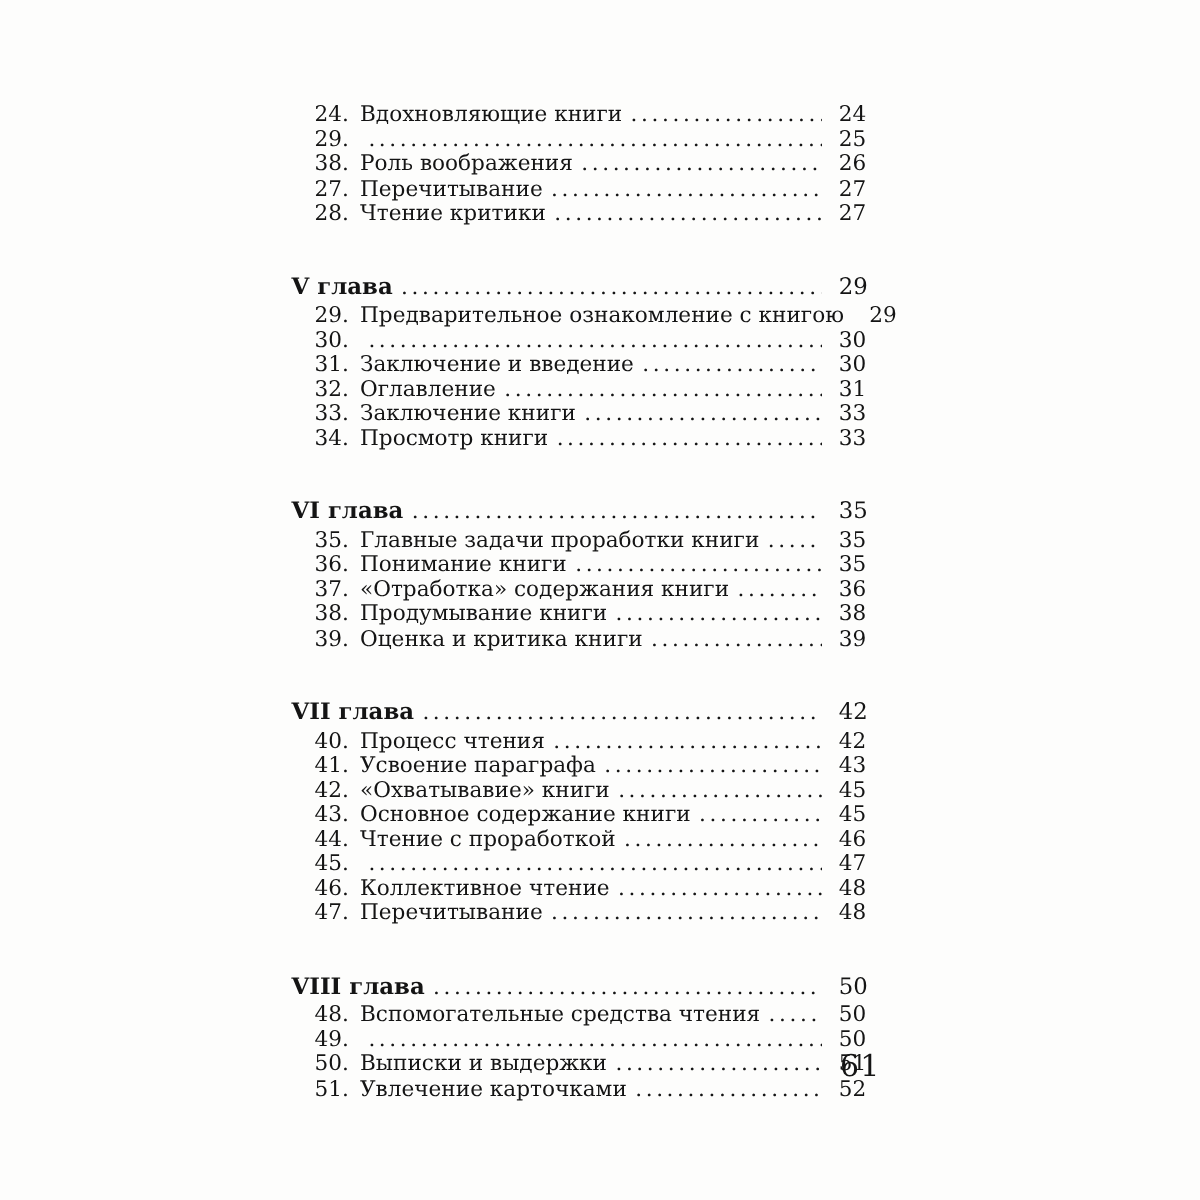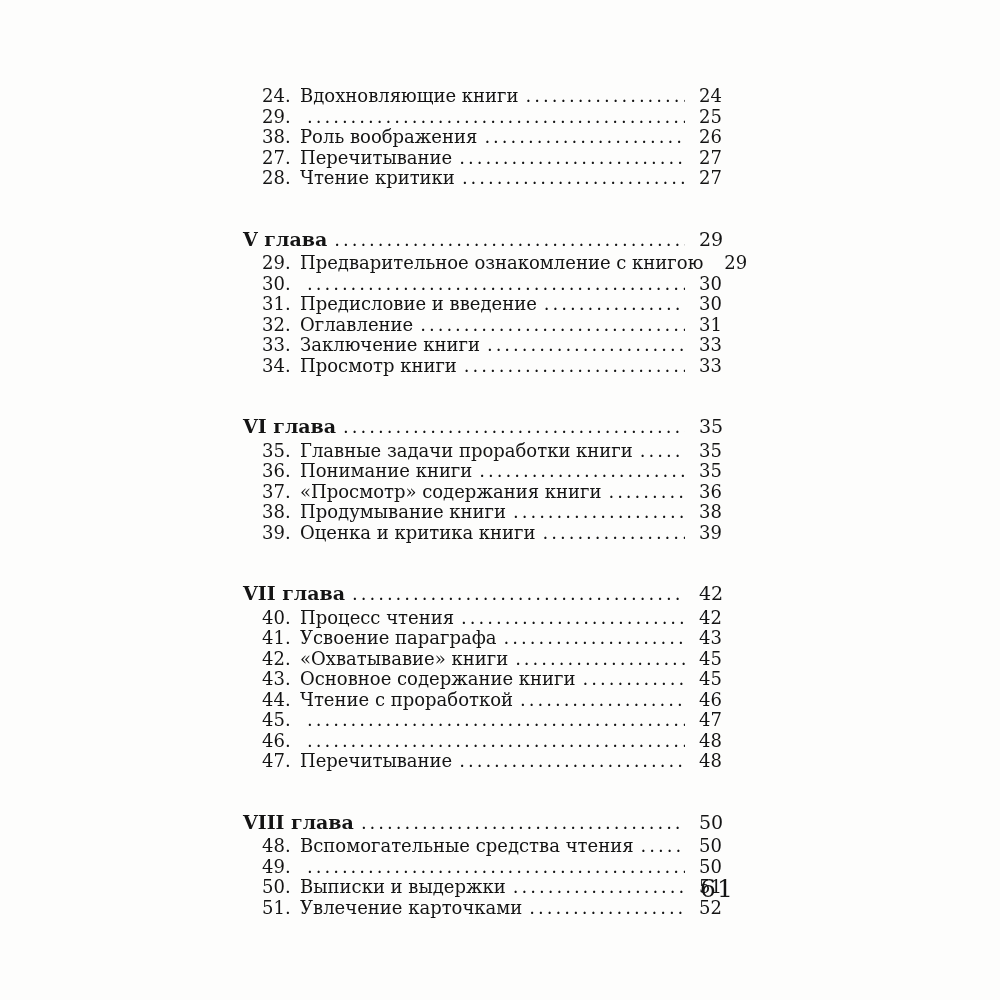--- a/index.html
+++ b/index.html
@@ -119,21 +119,21 @@
         <span class="dots"></span>
         <span class="pg">29</span>
       </div>
       <div class="row item">
         <span class="num">30.</span>
         <span class="dots"></span>
         <span class="pg">30</span>
       </div>
       <div class="row item">
         <span class="num">31.</span>
-        <span class="title">Предисловие и введение</span>
+        <span class="title">Заключение и введение</span>
         <span class="dots"></span>
         <span class="pg">30</span>
       </div>
       <div class="row item">
         <span class="num">32.</span>
         <span class="title">Оглавление</span>
         <span class="dots"></span>
         <span class="pg">31</span>
       </div>
       <div class="row item">
@@ -160,21 +160,21 @@
         <span class="pg">35</span>
       </div>
       <div class="row item">
         <span class="num">36.</span>
         <span class="title">Понимание книги</span>
         <span class="dots"></span>
         <span class="pg">35</span>
       </div>
       <div class="row item">
         <span class="num">37.</span>
-        <span class="title">«Просмотр» содержания книги</span>
+        <span class="title">«Отработка» содержания книги</span>
         <span class="dots"></span>
         <span class="pg">36</span>
       </div>
       <div class="row item">
         <span class="num">38.</span>
         <span class="title">Продумывание книги</span>
         <span class="dots"></span>
         <span class="pg">38</span>
       </div>
       <div class="row item">
@@ -218,20 +218,21 @@
         <span class="dots"></span>
         <span class="pg">46</span>
       </div>
       <div class="row item">
         <span class="num">45.</span>
         <span class="dots"></span>
         <span class="pg">47</span>
       </div>
       <div class="row item">
         <span class="num">46.</span>
+        <span class="title">Коллективное чтение</span>
         <span class="dots"></span>
         <span class="pg">48</span>
       </div>
       <div class="row item">
         <span class="num">47.</span>
         <span class="title">Перечитывание</span>
         <span class="dots"></span>
         <span class="pg">48</span>
       </div>
       <div class="row chapter">

